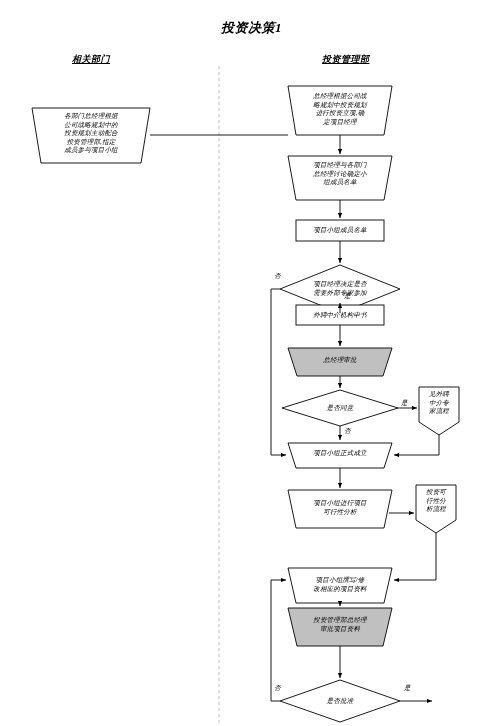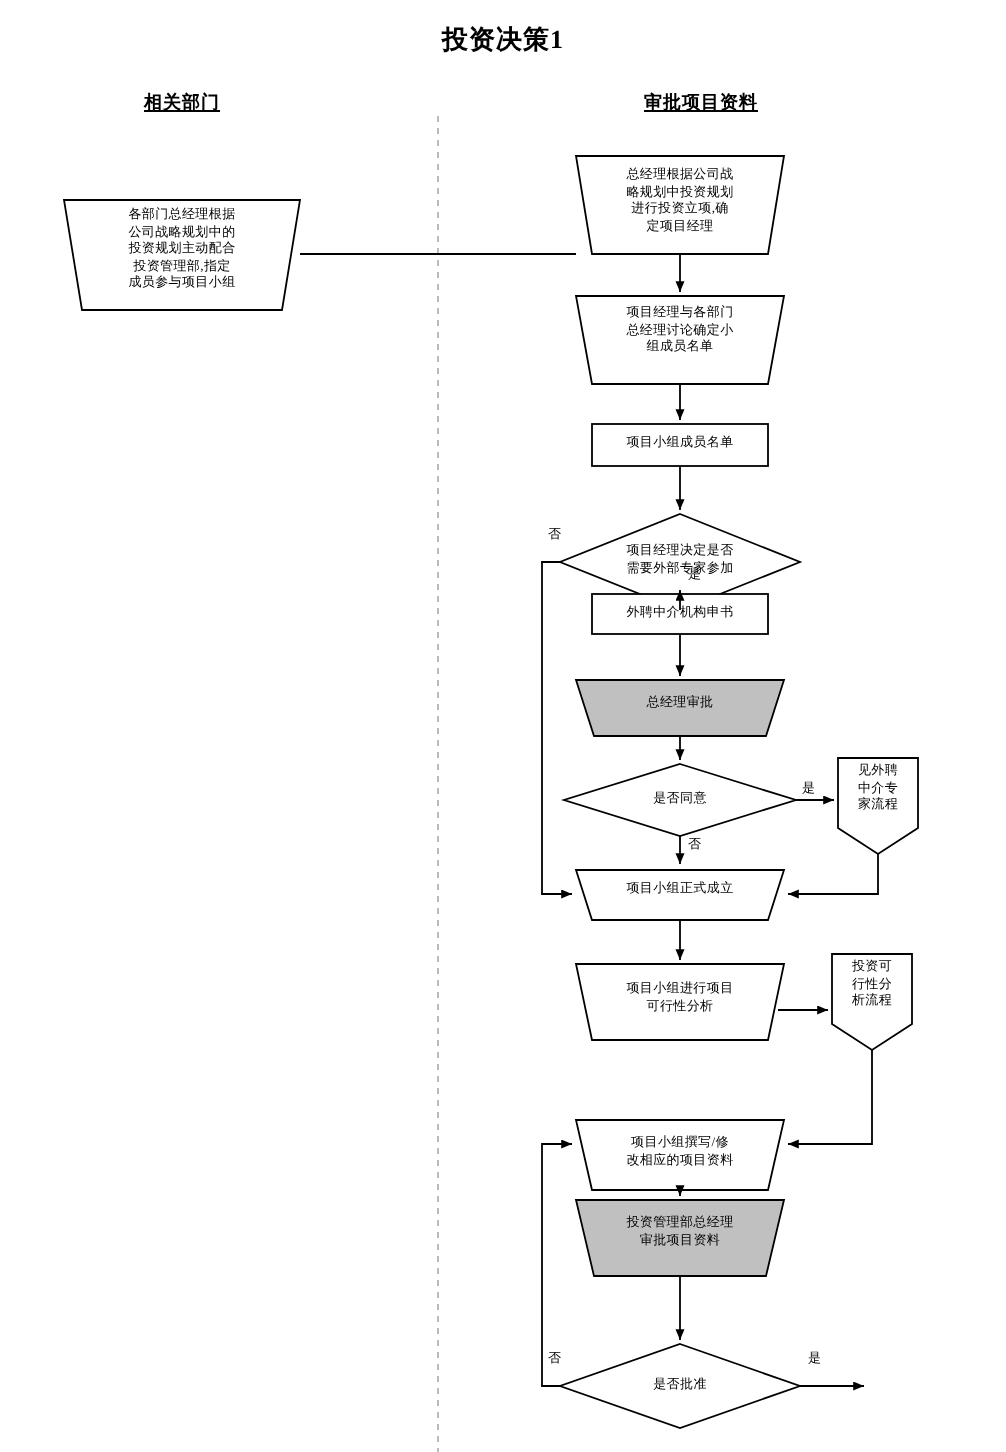--- a/index.html
+++ b/index.html
@@ -11,23 +11,24 @@
   body {
     width: 503px;
     height: 726px;
     position: relative;
     font-family: "Liberation Serif", "DejaVu Serif", serif;
     color: #000000;
     overflow: hidden;
   }
   #flow-root {
     position: absolute;
-    left: 0; top: 0;
+    left: 0; top: 8px;
     width: 503px;
     height: 628px;
+    font-style: italic;
   }
   #flow-svg {
     position: absolute;
     left: 0; top: 0;
     width: 503px;
     height: 726px;
   }
   .page-title {
     position: absolute;
     left: 0;
@@ -69,21 +70,21 @@
   }
 </style>
 </head>
 <body>
 
 <div id="flow-root">
 
   <div class="page-title">投资决策1</div>
 
   <div class="lane-header" id="lane-header-left">相关部门</div>
-  <div class="lane-header" id="lane-header-right">审批项目资料</div>
+  <div class="lane-header" id="lane-header-right">投资管理部</div>
 
   <svg id="flow-svg" viewBox="0 0 503 726">
     <defs>
       <marker id="arrow" markerWidth="7" markerHeight="7" refX="6" refY="2.5" orient="auto" markerUnits="strokeWidth">
         <path d="M0,0 L6,2.5 L0,5 z" fill="#000"></path>
       </marker>
     </defs>
 
     <line x1="219" y1="58" x2="219" y2="726" stroke="#bbbbbb" stroke-width="1" stroke-dasharray="3,3"></line>
 

